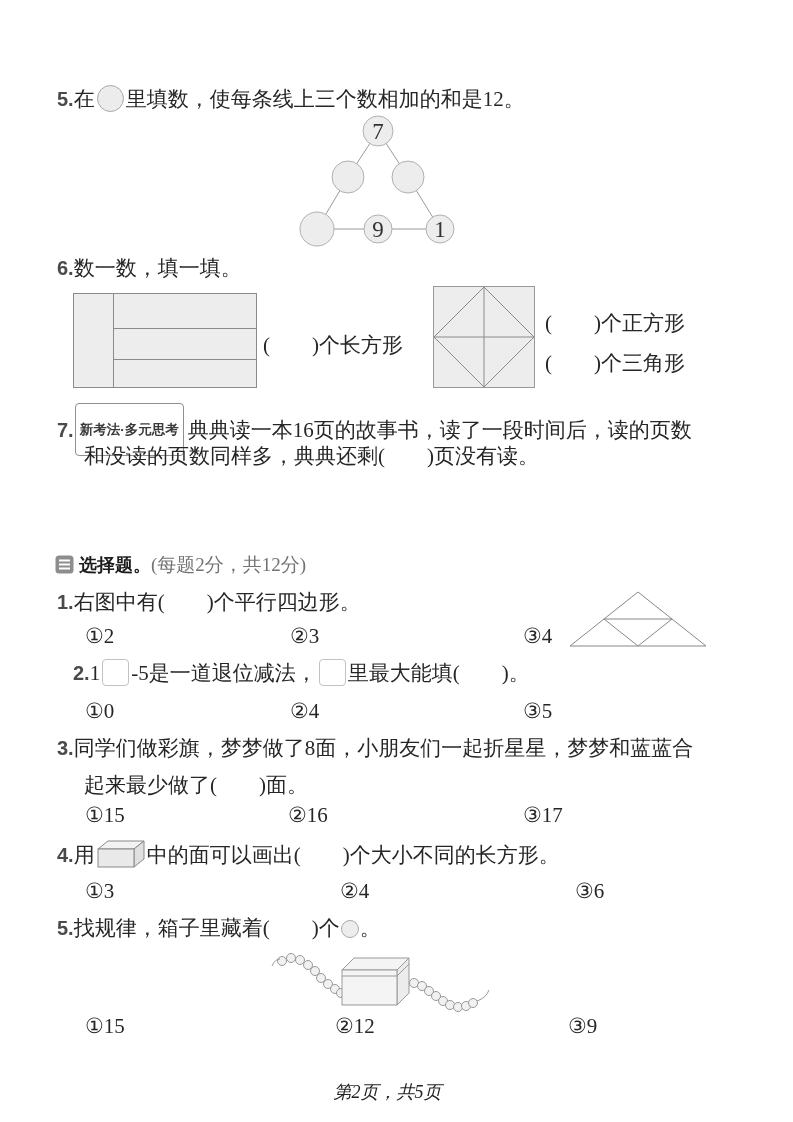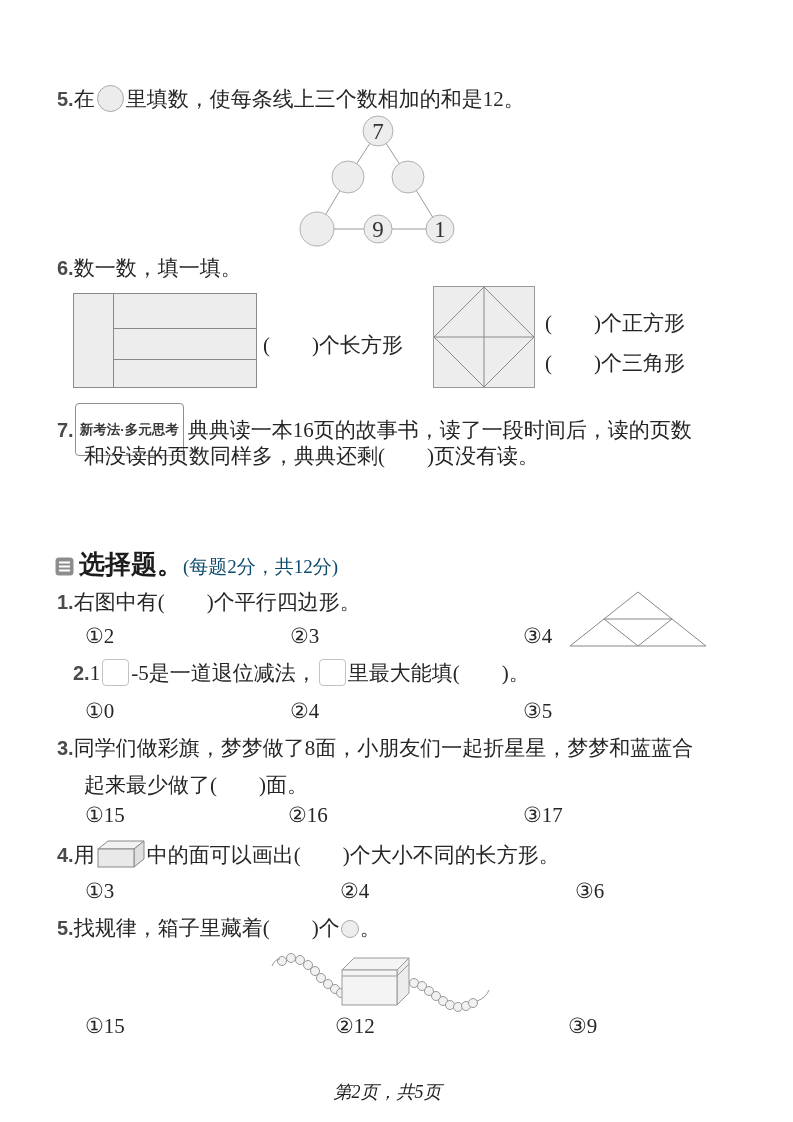--- a/index.html
+++ b/index.html
@@ -10,22 +10,22 @@
   .fig{position:absolute;}
   .blankbox{display:inline-block;width:25px;height:25px;border:1px solid #c2c2c2;border-radius:4px;
             background:#fff;vertical-align:-6px;margin:0 2px;}
   .inline-circle{display:inline-block;width:25px;height:25px;border-radius:50%;background:#ececec;
             border:1px solid #a8a8a8;vertical-align:-6px;margin:0 2px;}
   .bead-glyph{display:inline-block;width:16px;height:16px;border-radius:50%;background:#ededed;
             border:1px solid #aaaaaa;vertical-align:-3px;margin:0 1px;}
   .badge{display:inline-block;border:1.5px solid #8f8f8f;border-radius:4px;padding:16px 4px;
          font-family:"Liberation Sans",sans-serif;font-weight:700;font-size:13.5px;color:#3a3a3a;
          vertical-align:3px;margin:0 4px 0 1px;line-height:19px;}
-  .sec-title{font-family:"Liberation Sans",sans-serif;font-weight:700;font-size:26px;color:#1c1c1c;}
-  .sec-sub{font-size:19px;color:#0c4a6e;}
+  .sec-title{font-family:"Liberation Sans",sans-serif;font-weight:700;font-size:18px;color:#1c1c1c;}
+  .sec-sub{font-size:19px;color:#737373;}
   .opt{position:absolute;white-space:pre;font-size:21px;}
   .opt .marker{font-size:21px;}
   .footer{position:absolute;left:0;right:0;text-align:center;font-size:18px;color:#222;}
   svg text{font-family:"Liberation Serif",serif;}
 </style>
 </head>
 <body>
 
 <div class="page">
 

